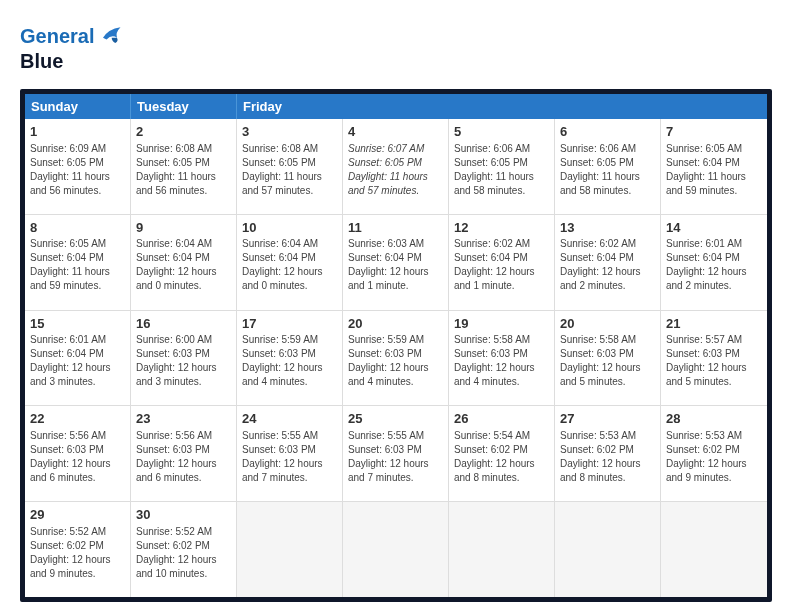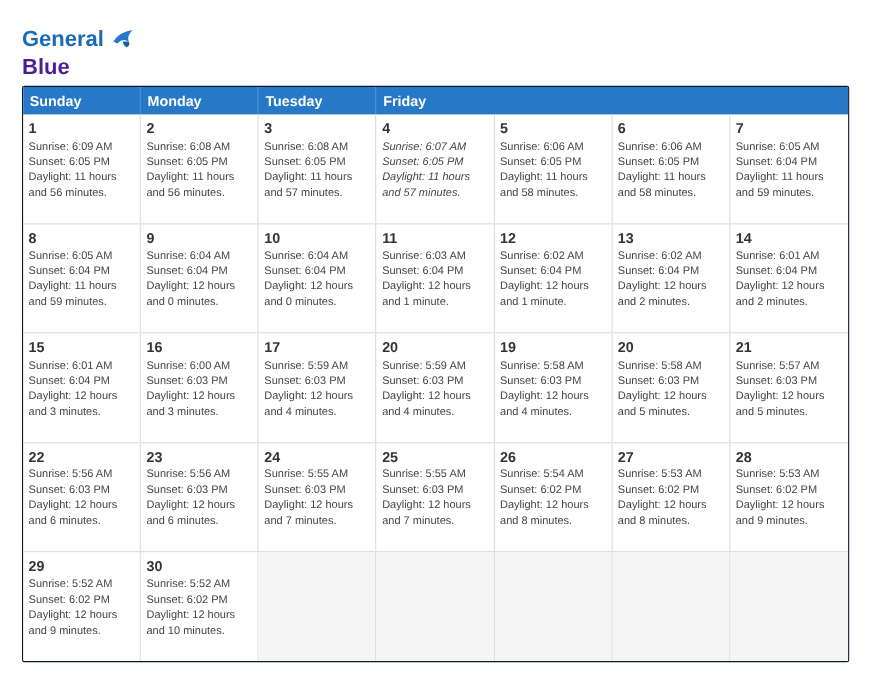--- a/index.html
+++ b/index.html
@@ -9,20 +9,21 @@
       width: 792px;
       height: 612px;
       overflow: hidden;
     }
     .page {
       width: 792px;
       height: 612px;
       padding: 18px 20px 10px 20px;
       display: flex;
       flex-direction: column;
+      gap: 11px;
     }
     .header {
       display: flex;
       align-items: flex-start;
       justify-content: space-between;
       margin-bottom: 6px;
     }
     .logo {
       display: flex;
       align-items: center;
@@ -53,21 +54,21 @@
     }
     .subtitle {
       font-size: 15px;
       color: #555;
       margin-top: 2px;
     }
     .calendar {
       flex: 1;
       display: flex;
       flex-direction: column;
-      border: 1px solid #0f172a;
+      border: 5px solid #0f172a;
       border-radius: 2px;
       overflow: hidden;
     }
     .cal-header {
       display: grid;
       grid-template-columns: repeat(7, 1fr);
       background: #2878c8;
     }
     .cal-header-cell {
       color: #fff;
@@ -120,29 +121,28 @@
     <div class="logo">
       <div>
         <div style="display:flex;align-items:center;">
           <span class="logo-text"><span>General</span></span>
 
           <svg class="logo-icon" viewBox="0 0 32 32">
             <path d="M8 18 Q14 8 28 6 Q22 12 24 18 Q18 14 12 20 Z" fill="#2878c8"></path>
             <path d="M24 18 Q26 22 22 24 Q18 22 18 18 Z" fill="#1a5ea0"></path>
           </svg>
         </div>
-        <span class="logo-text" style="color:#4c1d95;font-size:20px;font-weight:bold;">Blue</span>
+        <span class="logo-text" style="color:#0f172a;font-size:20px;font-weight:bold;">Blue</span>
       </div>
     </div>
   </div>
 
   <div class="calendar">
     <div class="cal-header">
       <div class="cal-header-cell">Sunday</div>
-      <div class="cal-header-cell">Monday</div>
       <div class="cal-header-cell">Tuesday</div>
       <div class="cal-header-cell">Friday</div>
     </div>
     <div class="cal-body" id="cal-body">
     <div class="cal-row">
           <div class="cal-cell"><span class="day-num">1</span><span class="info" style="white-space: pre-line;">Sunrise: 6:09 AM
 Sunset: 6:05 PM
 Daylight: 11 hours
 and 56 minutes.</span></div>
           <div class="cal-cell"><span class="day-num">2</span><span class="info" style="white-space: pre-line;">Sunrise: 6:08 AM

